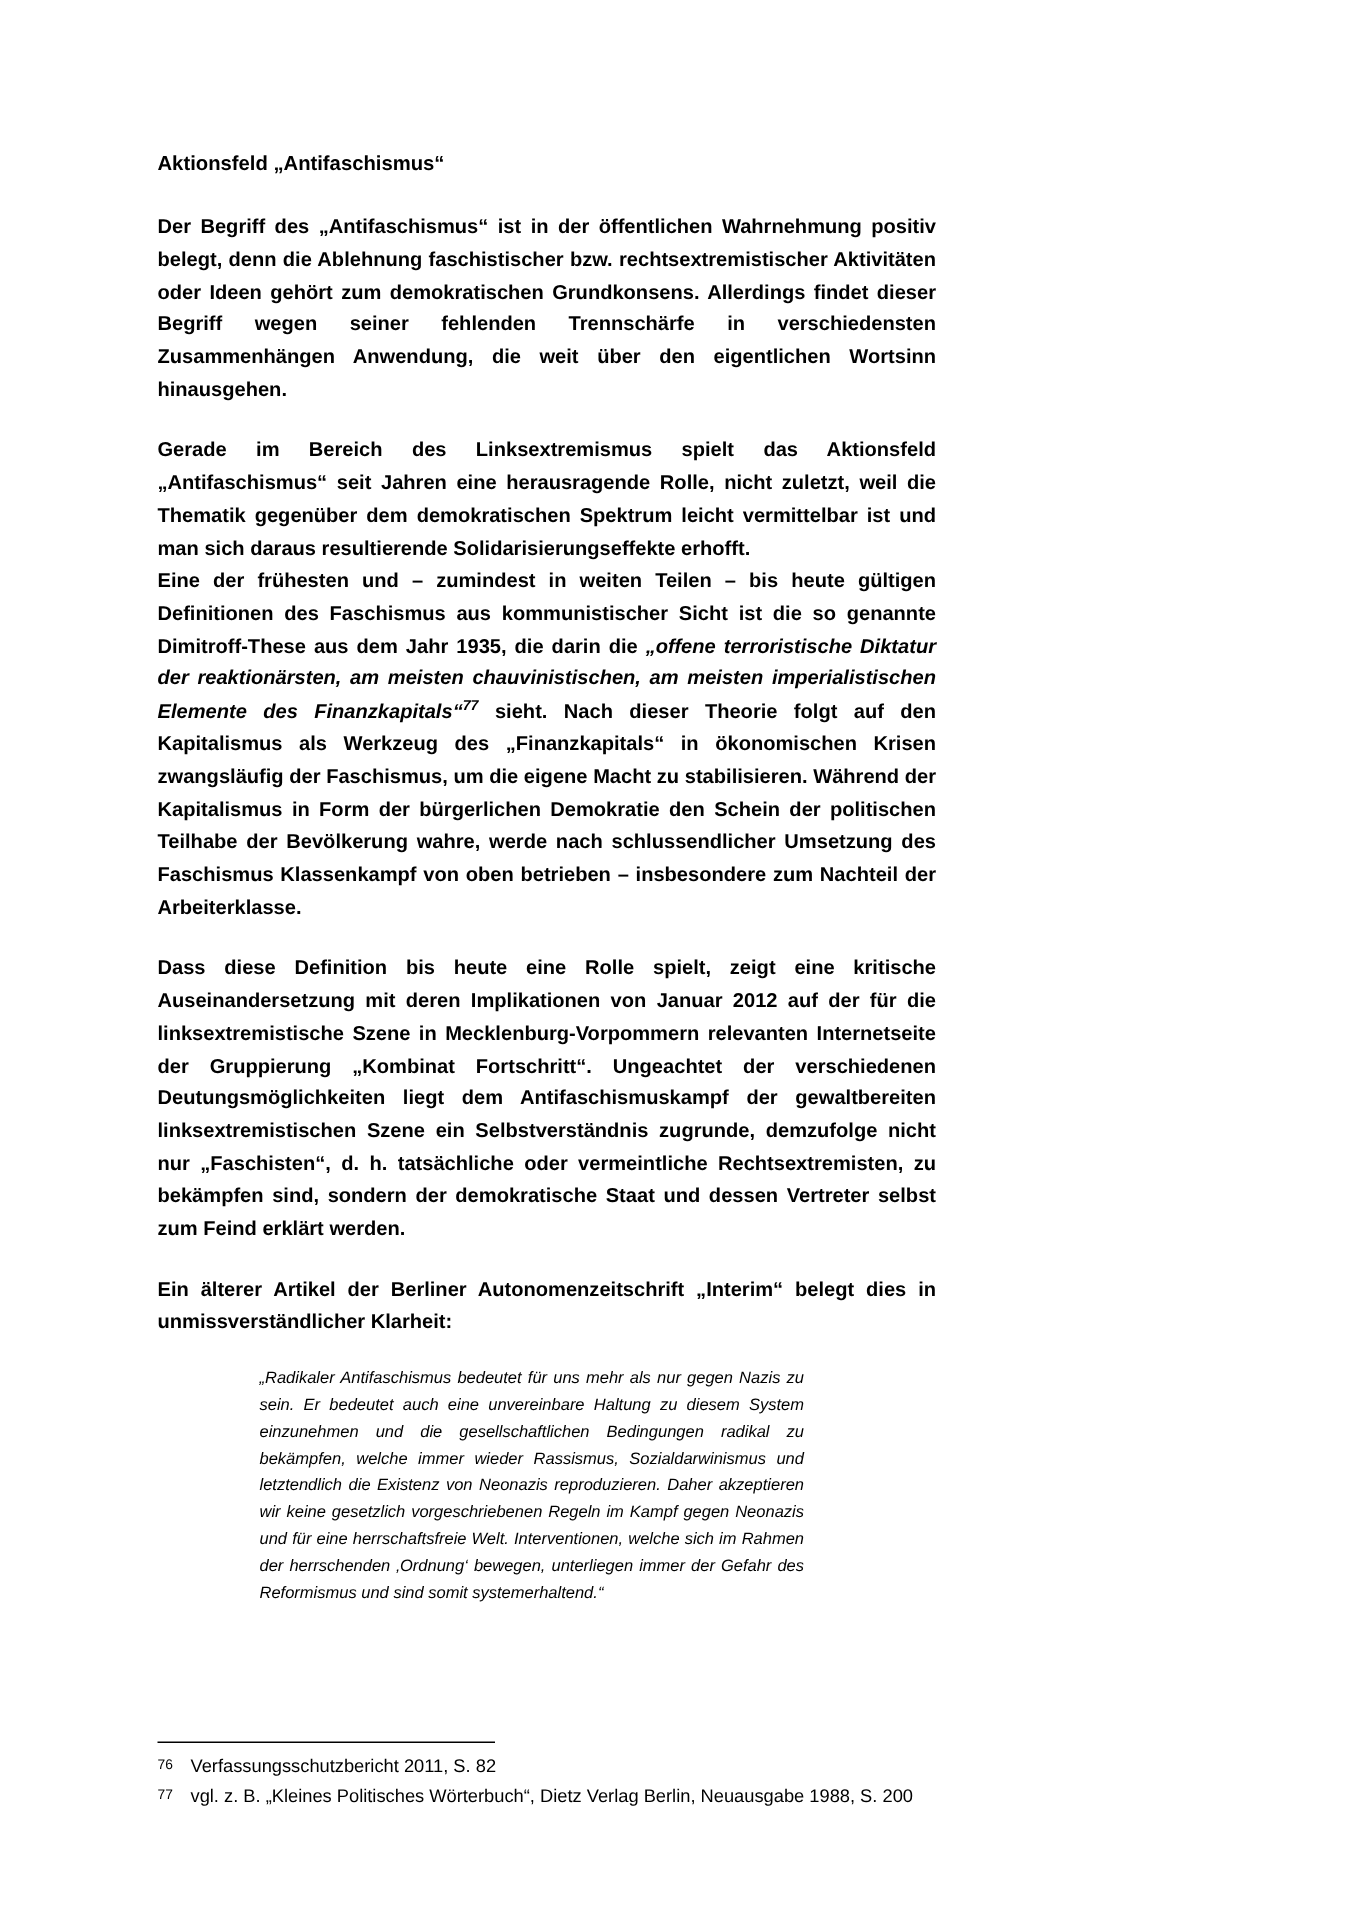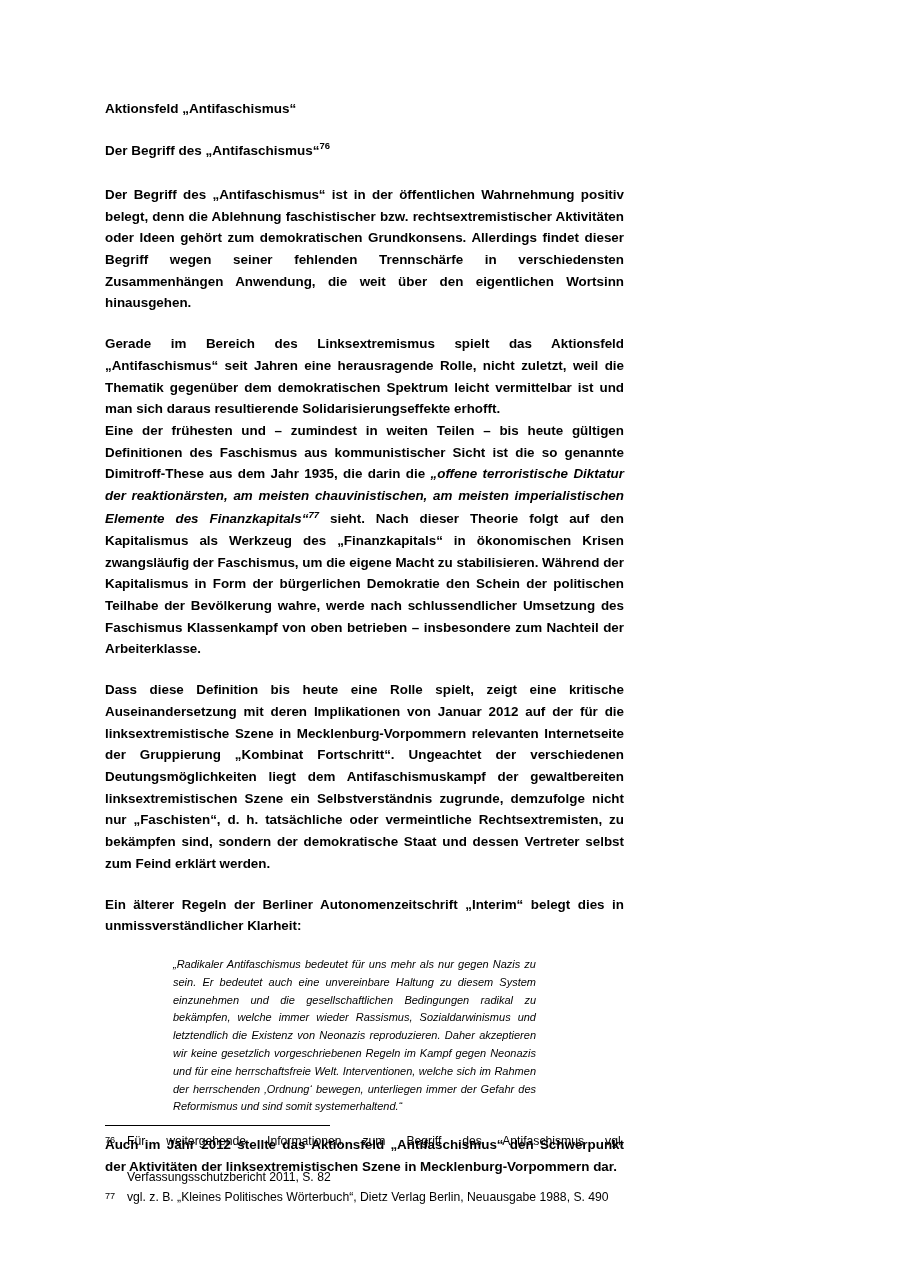--- a/index.html
+++ b/index.html
@@ -111,52 +111,47 @@
     width: 100%;
   }
 </style>
 </head>
 <body>
 
 <div class="page">
 
   <h1 class="heading">Aktionsfeld „Antifaschismus“</h1>
 
-  <h2 class="heading-2">
-    <span>Der Begriff des „Antifaschismus“</span><span class="sup">76</span>
-  </h2>
 
   <p class="body-par">Der Begriff des „Antifaschismus“ ist in der öffentlichen Wahrnehmung positiv belegt, denn die Ablehnung faschistischer bzw. rechtsextremistischer Aktivitäten oder Ideen gehört zum demokratischen Grundkonsens. Allerdings findet dieser Begriff wegen seiner fehlenden Trennschärfe in verschiedensten Zusammenhängen Anwendung, die weit über den eigentlichen Wortsinn hinausgehen.</p>
 
   <p class="body-par tight">Gerade im Bereich des Linksextremismus spielt das Aktionsfeld „Antifaschismus“ seit Jahren eine herausragende Rolle, nicht zuletzt, weil die Thematik gegenüber dem demokratischen Spektrum leicht vermittelbar ist und man sich daraus resultierende Solidarisierungseffekte erhofft.</p>
 
   <p class="body-par">
     <span>Eine der frühesten und – zumindest in weiten Teilen – bis heute gültigen Definitionen des Faschismus aus kommunistischer Sicht ist die so genannte Dimitroff-These aus dem Jahr 1935, die darin die </span><span class="it">„offene terroristische Diktatur der reaktionärsten, am meisten chauvinistischen, am meisten imperialistischen Elemente des Finanzkapitals“</span><span class="sup-note">77</span><span> sieht. Nach dieser Theorie folgt auf den Kapitalismus als Werkzeug des „Finanzkapitals“ in ökonomischen Krisen zwangsläufig der Faschismus, um die eigene Macht zu stabilisieren. Während der Kapitalismus in Form der bürgerlichen Demokratie den Schein der politischen Teilhabe der Bevölkerung wahre, werde nach schlussendlicher Umsetzung des Faschismus Klassenkampf von oben betrieben –  insbesondere zum Nachteil der Arbeiterklasse.</span>
   </p>
 
   <p class="body-par">Dass diese Definition bis heute eine Rolle spielt, zeigt eine kritische Auseinandersetzung mit deren Implikationen von Januar 2012 auf der für die linksextremistische Szene in Mecklenburg-Vorpommern relevanten Internetseite der Gruppierung „Kombinat Fortschritt“. Ungeachtet der verschiedenen Deutungsmöglichkeiten liegt dem Antifaschismuskampf der gewaltbereiten linksextremistischen Szene ein Selbstverständnis zugrunde, demzufolge nicht nur „Faschisten“, d. h. tatsächliche oder vermeintliche Rechtsextremisten, zu bekämpfen sind, sondern der demokratische Staat und dessen Vertreter selbst zum Feind erklärt werden.</p>
 
-  <p class="body-par">Ein älterer Regeln der Berliner Autonomenzeitschrift „Interim“ belegt dies in unmissverständlicher Klarheit:</p>
+  <p class="body-par">Ein älterer Artikel der Berliner Autonomenzeitschrift „Interim“ belegt dies in unmissverständlicher Klarheit:</p>
 
   <div class="quote-block">
     <p>„Radikaler Antifaschismus bedeutet für uns mehr als nur gegen Nazis zu sein. Er bedeutet auch eine unvereinbare Haltung zu diesem System einzunehmen und die gesellschaftlichen Bedingungen radikal zu bekämpfen, welche immer wieder Rassismus, Sozialdarwinismus und letztendlich die Existenz von Neonazis reproduzieren. Daher akzeptieren wir keine gesetzlich vorgeschriebenen Regeln im Kampf gegen Neonazis und für eine herrschaftsfreie Welt. Interventionen, welche sich im Rahmen der herrschenden ‚Ordnung‘ bewegen, unterliegen immer der Gefahr des Reformismus und sind somit systemerhaltend.“</p>
   </div>
 
-  <p class="body-par">Auch im Jahr 2012 stellte das Aktionsfeld „Antifaschismus“ den Schwerpunkt der Aktivitäten der linksextremistischen Szene in Mecklenburg-Vorpommern dar.</p>
 
   <div class="footnotes">
     <div class="fn-rule"></div>
 
     <div class="fn">
       <div class="fn-num">76</div>
       <div class="fn-text">
-        <span class="spread-line">Für weitergehende Informationen zum Begriff des Antifaschismus vgl.</span>
         <span>Verfassungsschutzbericht 2011, S. 82</span>
       </div>
     </div>
 
     <div class="fn">
       <div class="fn-num">77</div>
-      <div class="fn-text">vgl. z. B. „Kleines Politisches Wörterbuch“, Dietz Verlag Berlin, Neuausgabe 1988, S. 490</div>
+      <div class="fn-text">vgl. z. B. „Kleines Politisches Wörterbuch“, Dietz Verlag Berlin, Neuausgabe 1988, S. 200</div>
     </div>
   </div>
 
 </div>
 
 </body></html>

